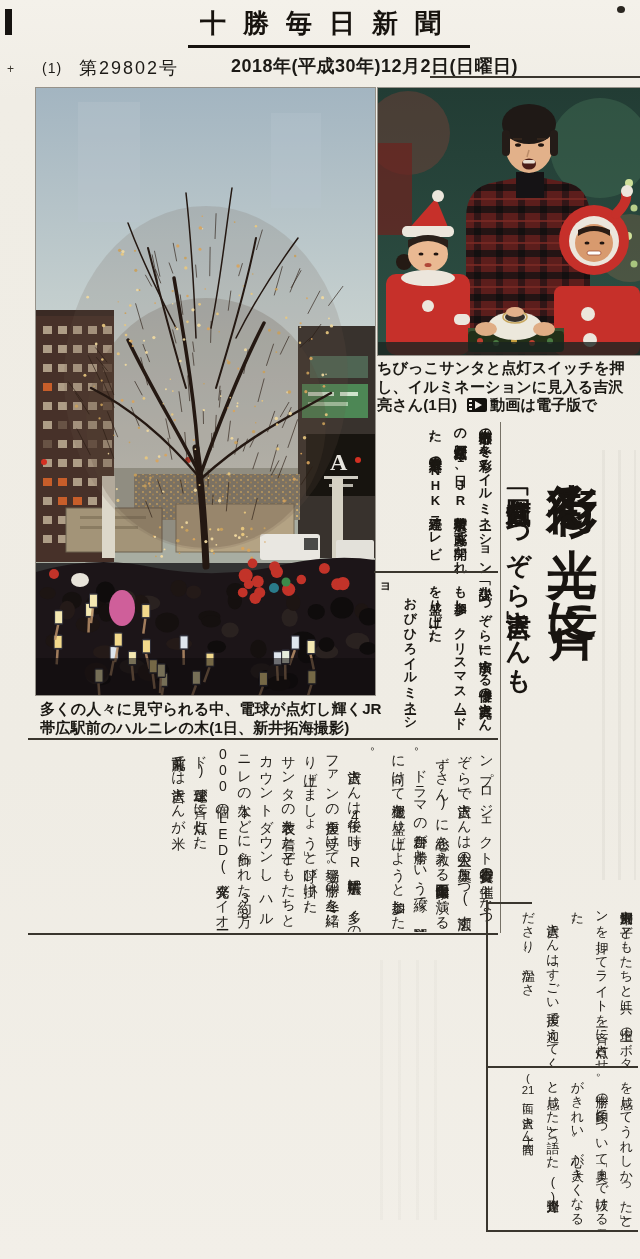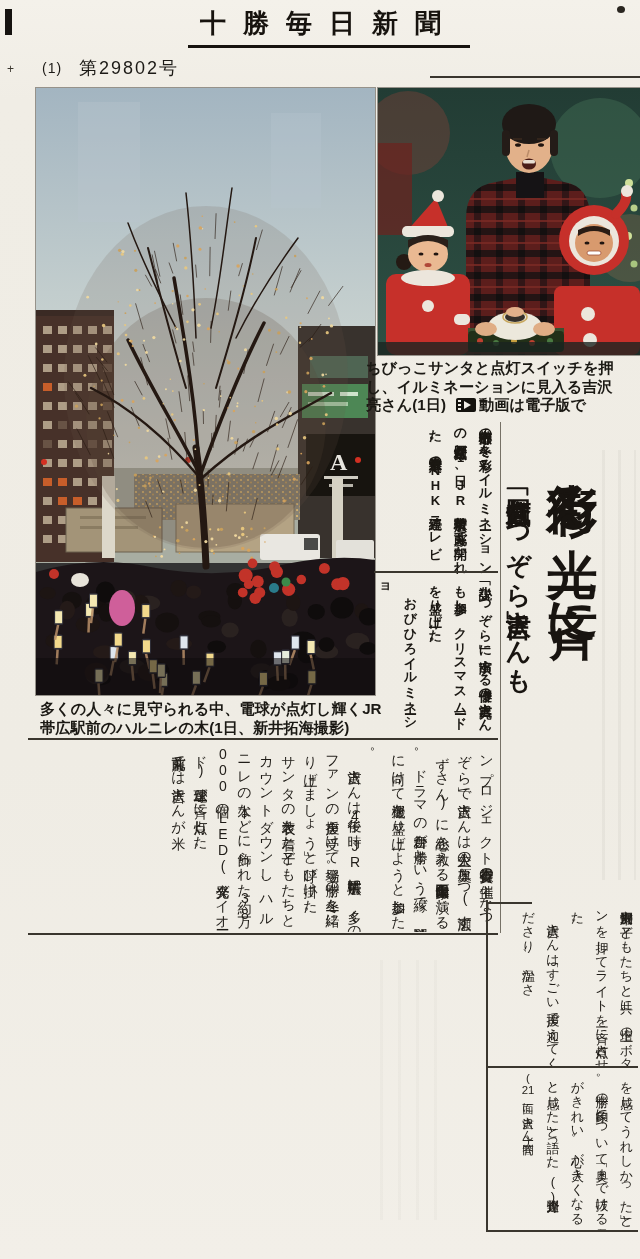--- a/index.html
+++ b/index.html
@@ -16,21 +16,21 @@
   .pageno{left:42px;top:60px;font-size:14px;letter-spacing:1px;}
   .issueno{left:79px;top:56px;font-size:18px;letter-spacing:2px;font-weight:500;text-align:right;}
   .dateline{left:231px;top:54px;font-size:18px;font-weight:700;letter-spacing:.5px;}
   .rule{background:#3a362e;}
   
   .photo{outline:1px solid #96928a;background:#333;}
   .photo-left{left:36px;top:88px;width:339px;height:607px;}
   .photo-right{left:378px;top:88px;width:262px;height:267px;}
   
   .caption{font-weight:700;color:#1b1914;}
-  .cap-right{left:366px;top:359px;width:252px;font-size:15.2px;line-height:18.5px;}
+  .cap-right{left:377px;top:359px;width:252px;font-size:15.2px;line-height:18.5px;}
   .cap-left{left:40px;top:699px;width:347px;font-size:15.2px;line-height:19px;}
   .vicon{display:inline-block;width:20px;height:14px;background:#14120e;border-radius:2px;
     vertical-align:-2px;margin:0 3px 0 10px;position:relative;}
   .vicon::before{content:"";position:absolute;left:8px;top:3px;width:0;height:0;
     border-left:7px solid #f2efe8;border-top:4px solid transparent;border-bottom:4px solid transparent;}
   .vicon::after{content:"";position:absolute;left:2px;top:2px;width:3px;height:10px;
     background:repeating-linear-gradient(180deg,#f2efe8 0 2px,#14120e 2px 4px);}
   
   .vtext{writing-mode:vertical-rl;text-orientation:upright;overflow:hidden;
     word-break:break-all;line-break:anywhere;}
@@ -76,20 +76,21 @@
   <div class="abs mark1"></div>
   <div class="abs mark2"></div>
   <div class="abs ghost-r"></div>
   <div class="abs ghost-b"></div>
 
   <div class="abs masthead">十勝毎日新聞</div>
 
   <span class="abs regmark">+</span>
   <span class="abs pageno">(1)</span>
   <span class="abs issueno">第29802号</span>
+  <span class="abs dateline">2018年(平成30年)12月2日(日曜日)</span>
   <div class="abs rule r-datel"></div>
 
   <div class="abs photo photo-left">
   <svg width="339" height="607" viewBox="0 0 339 607">
     <defs>
       <linearGradient id="sky" x1="0" y1="0" x2="0" y2="1">
         <stop offset="0" stop-color="#a3b5c1"></stop>
             <stop offset=".5" stop-color="#c2cdcd"></stop>
         <stop offset="1" stop-color="#dde1da"></stop>
       </linearGradient>

